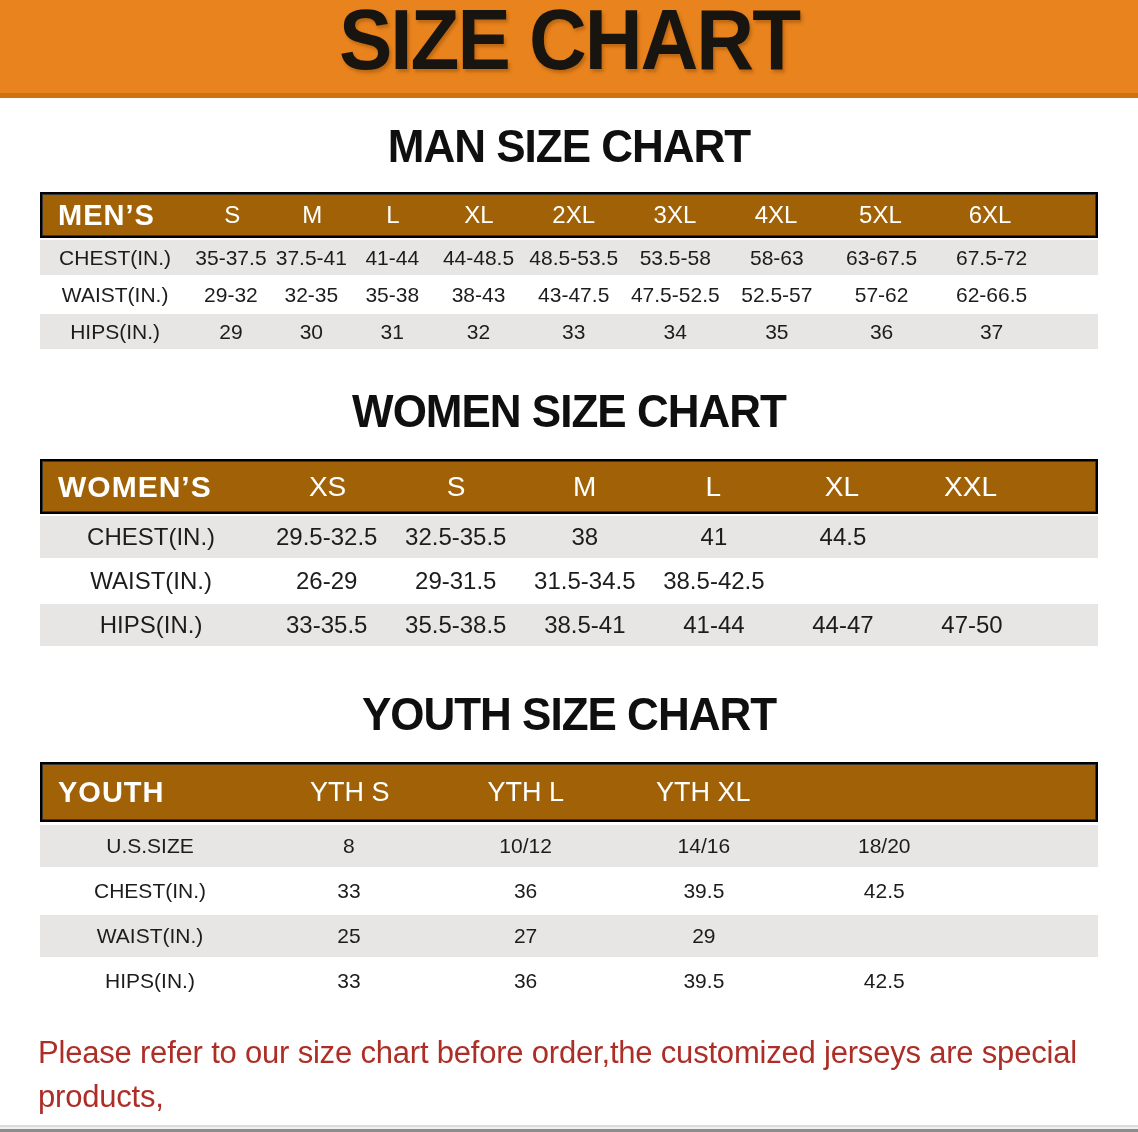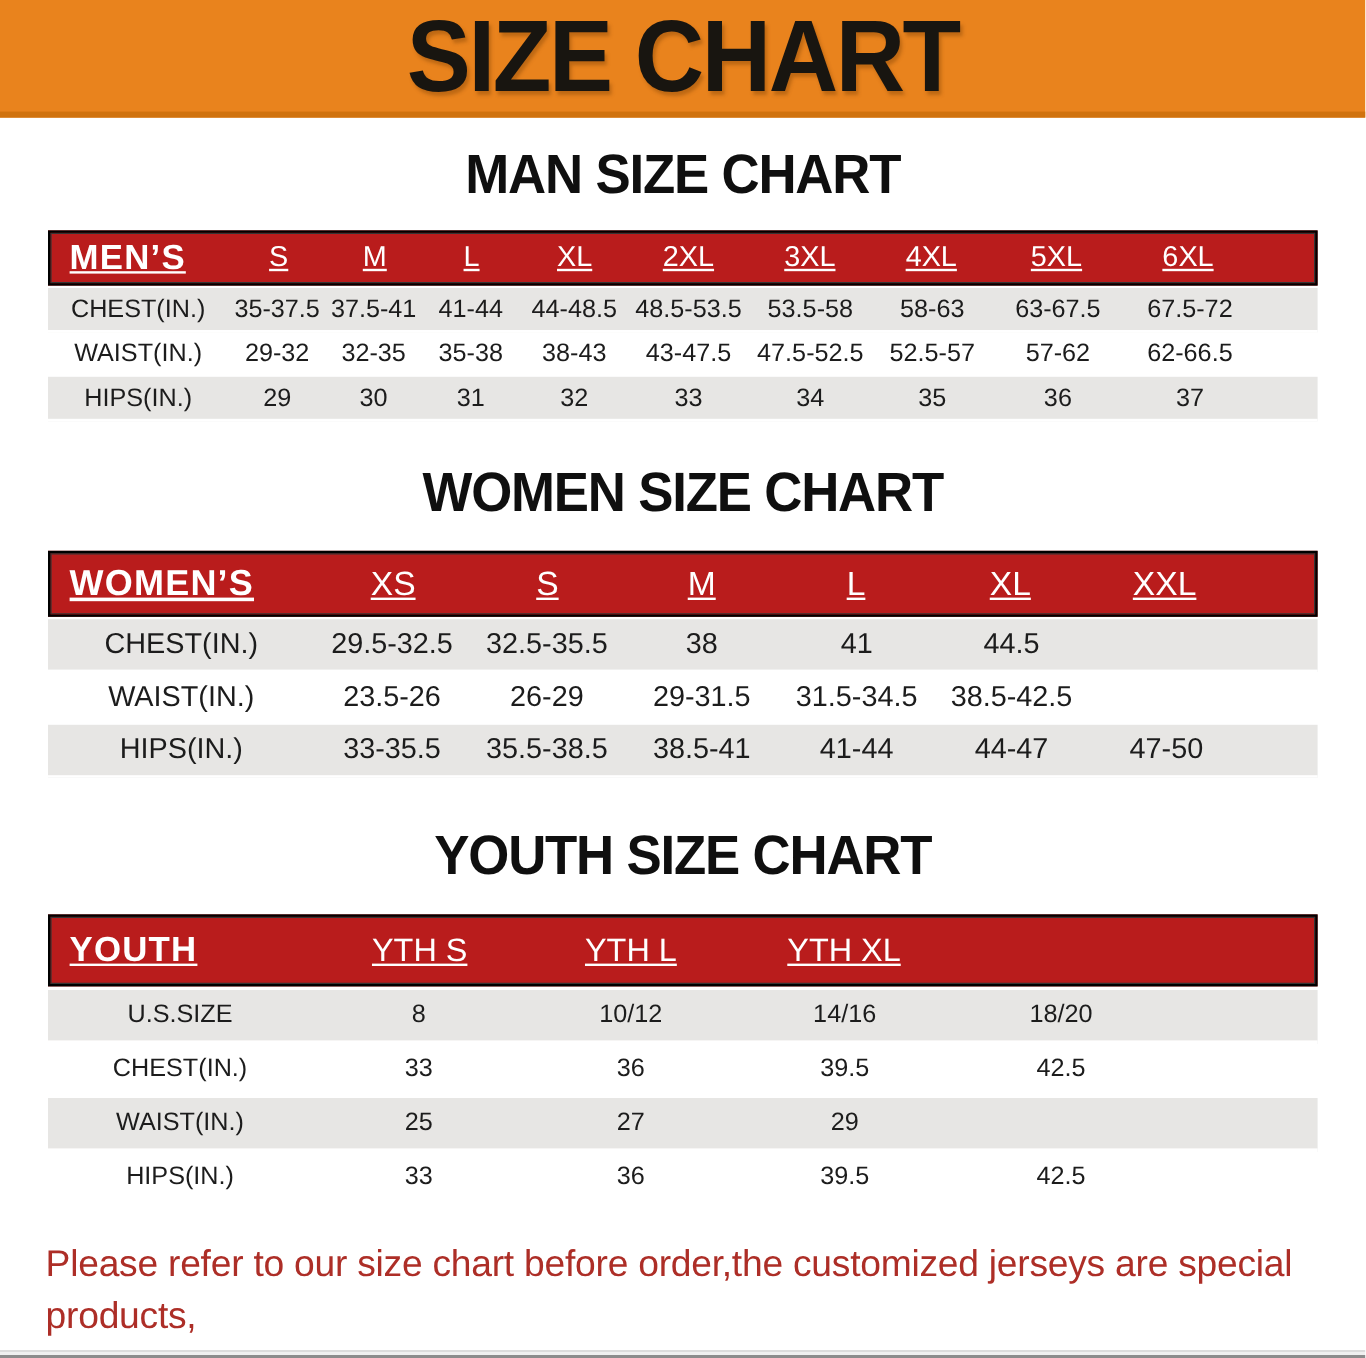--- a/index.html
+++ b/index.html
@@ -3,21 +3,21 @@
 <meta charset="utf-8">
 <style>
   html,body{margin:0;padding:0;background:#fff;}
   .page{
     width:1138px;height:1132px;position:relative;overflow:hidden;
     background:#ffffff;font-family:"Liberation Sans",sans-serif;color:#1c1c1c;
   }
   
   .banner{
     height:93px;background:#E9831D;border-bottom:5px solid #D0720E;
-    display:flex;align-items:center;justify-content:center;
+    display:flex;align-items:flex-start;justify-content:center;
   }
   .banner-title{
     font-size:80px;font-weight:bold;letter-spacing:-2px;color:#181510;
     line-height:1;transform:scaleY(1.06);
     text-shadow:2px 3px 3px rgba(110,55,0,.35);
   }
   
   .section-heading{
     text-align:center;font-size:44px;font-weight:bold;color:#0f0f0f;
     line-height:44px;letter-spacing:-1px;transform:scaleY(1.05);
@@ -26,22 +26,22 @@
   .h-women{margin-top:38px;}
   .h-youth{margin-top:44px;}
   
   .tbl{width:1058px;margin:0 auto;}
   .t-man{margin-top:24px;}
   .t-women{margin-top:26px;}
   .t-youth{margin-top:26px;}
   .trow{display:grid;align-items:stretch;}
   .cell{display:flex;align-items:center;justify-content:center;white-space:nowrap;}
   .thead{
-    background:#b91c1c;color:#fff;border:2px solid #000;
-    box-shadow:inset 0 0 0 1px #353535;margin-bottom:2px;box-sizing:border-box;text-decoration:underline;
+    background:#a16207;color:#fff;border:2px solid #000;
+    box-shadow:inset 0 0 0 1px #353535;margin-bottom:2px;box-sizing:border-box;
   }
   .group{justify-content:flex-start;padding-left:16px;font-weight:bold;letter-spacing:1px;}
   .drow{border-bottom:2px solid #fff;}
   .tbl .drow:nth-child(even){background:#E7E6E4;}
   .tbl .drow:nth-child(odd){background:#ffffff;}
   
   .t-man .trow{grid-template-columns:14.2% 7.7% 7.5% 7.8% 8.5% 9.5% 9.7% 9.5% 10.3% 10.5% 4.8%;}
   .t-man .thead{height:46px;}
   .t-man .drow{height:35px;}
   .t-man .group{font-size:29px;}
@@ -147,21 +147,20 @@
       <div class="trow drow">
         <div class="cell rlabel">CHEST(IN.)</div>
         <div class="cell val">29.5-32.5</div>
         <div class="cell val">32.5-35.5</div>
         <div class="cell val">38</div>
         <div class="cell val">41</div>
         <div class="cell val">44.5</div>
       </div>
       <div class="trow drow">
         <div class="cell rlabel">WAIST(IN.)</div>
-        <div class="cell val">23.5-26</div>
         <div class="cell val">26-29</div>
         <div class="cell val">29-31.5</div>
         <div class="cell val">31.5-34.5</div>
         <div class="cell val">38.5-42.5</div>
       </div>
       <div class="trow drow">
         <div class="cell rlabel">HIPS(IN.)</div>
         <div class="cell val">33-35.5</div>
         <div class="cell val">35.5-38.5</div>
         <div class="cell val">38.5-41</div>

